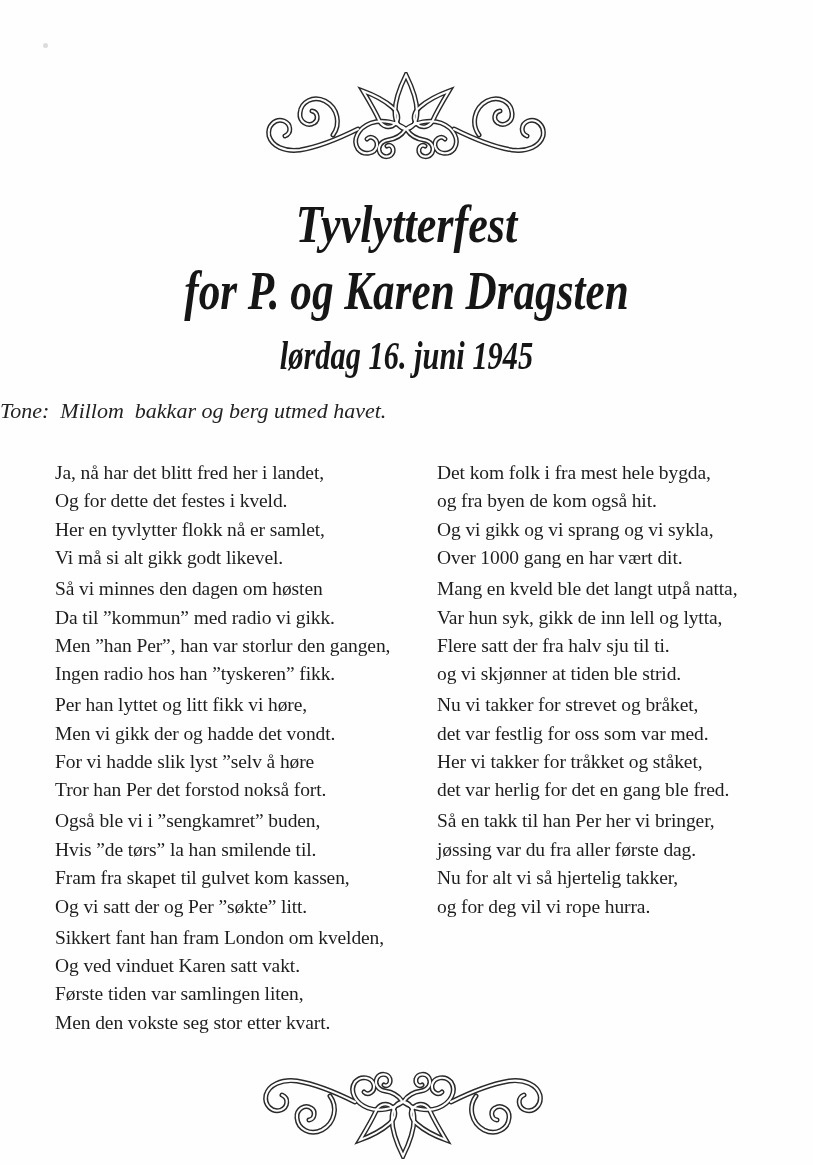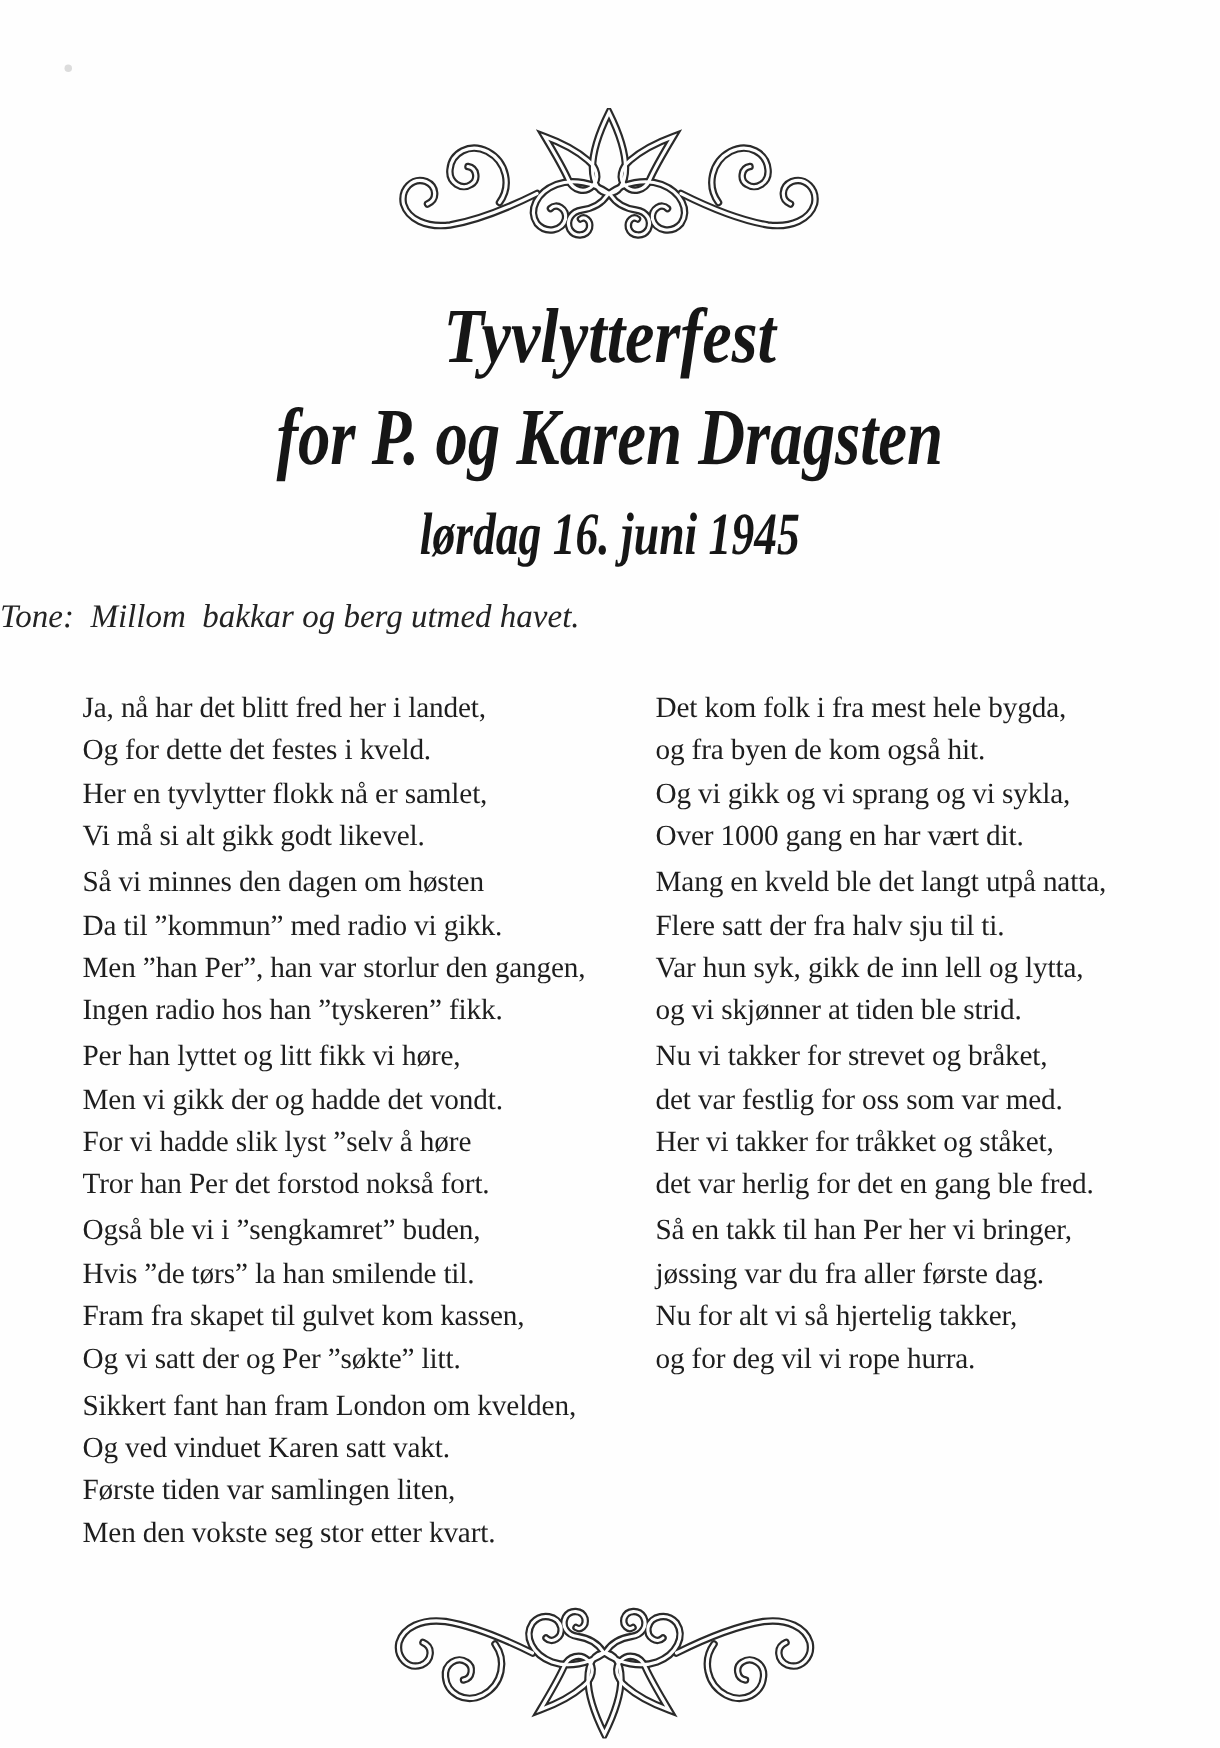--- a/index.html
+++ b/index.html
@@ -130,22 +130,22 @@
       </div>
     <div class="verse-column right">
         <p class="stanza">
           <span class="vline">Det kom folk i fra mest hele bygda,</span>
           <span class="vline">og fra byen de kom også hit.</span>
           <span class="vline">Og vi gikk og vi sprang og vi sykla,</span>
           <span class="vline">Over 1000 gang en har vært dit.</span>
         </p>
         <p class="stanza">
           <span class="vline">Mang en kveld ble det langt utpå natta,</span>
+          <span class="vline">Var hun syk, gikk de inn lell og lytta,</span>
           <span class="vline">Flere satt der fra halv sju til ti.</span>
-          <span class="vline">Var hun syk, gikk de inn lell og lytta,</span>
           <span class="vline">og vi skjønner at tiden ble strid.</span>
         </p>
         <p class="stanza">
           <span class="vline">Nu vi takker for strevet og bråket,</span>
           <span class="vline">det var festlig for oss som var med.</span>
           <span class="vline">Her vi takker for tråkket og ståket,</span>
           <span class="vline">det var herlig for det en gang ble fred.</span>
         </p>
         <p class="stanza">
           <span class="vline">Så en takk til han Per her vi bringer,</span>

